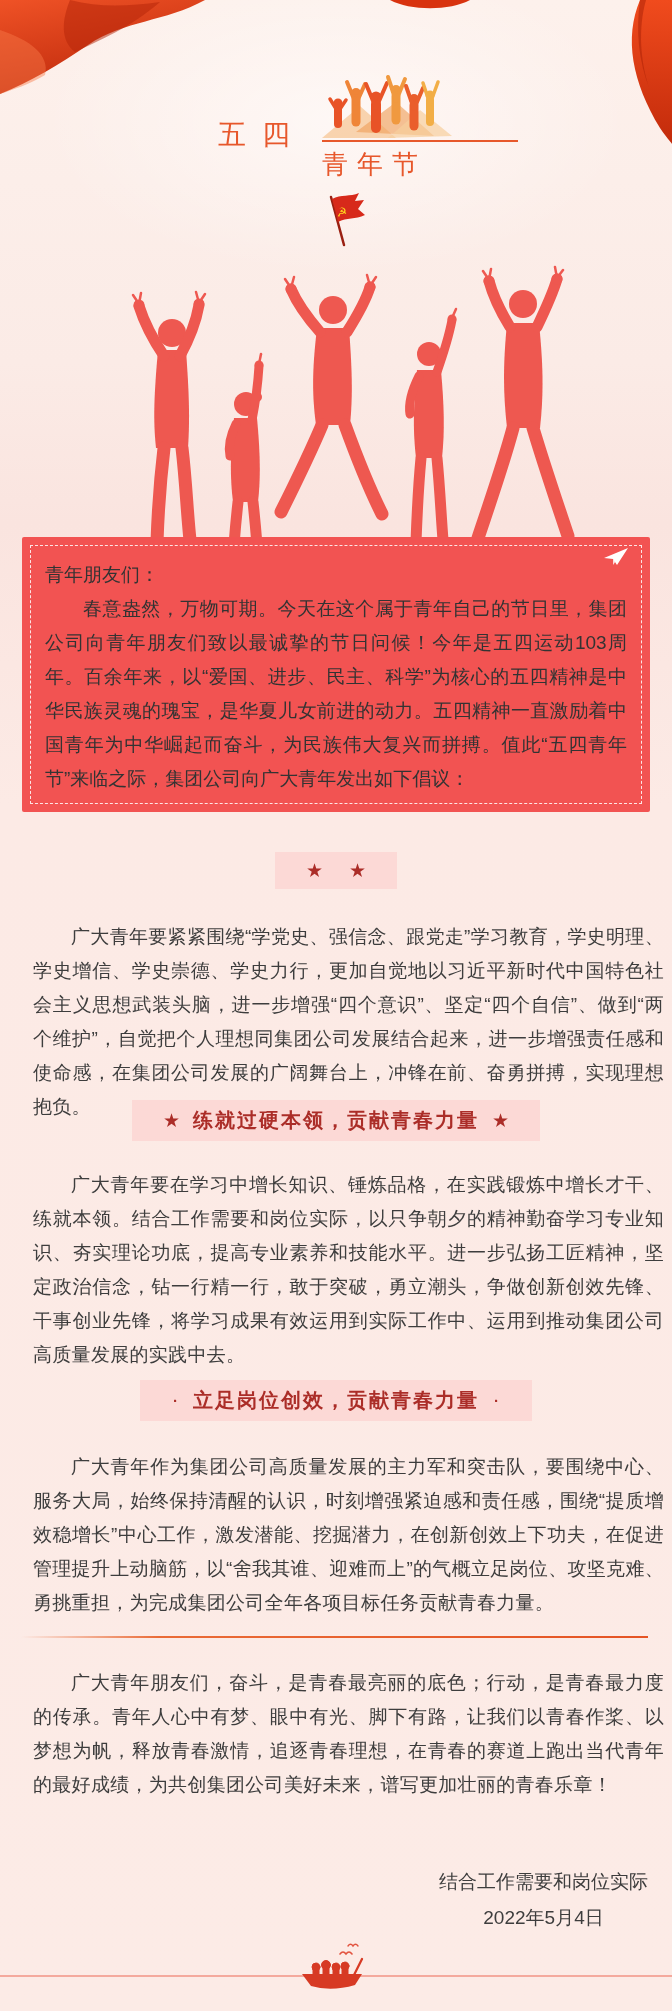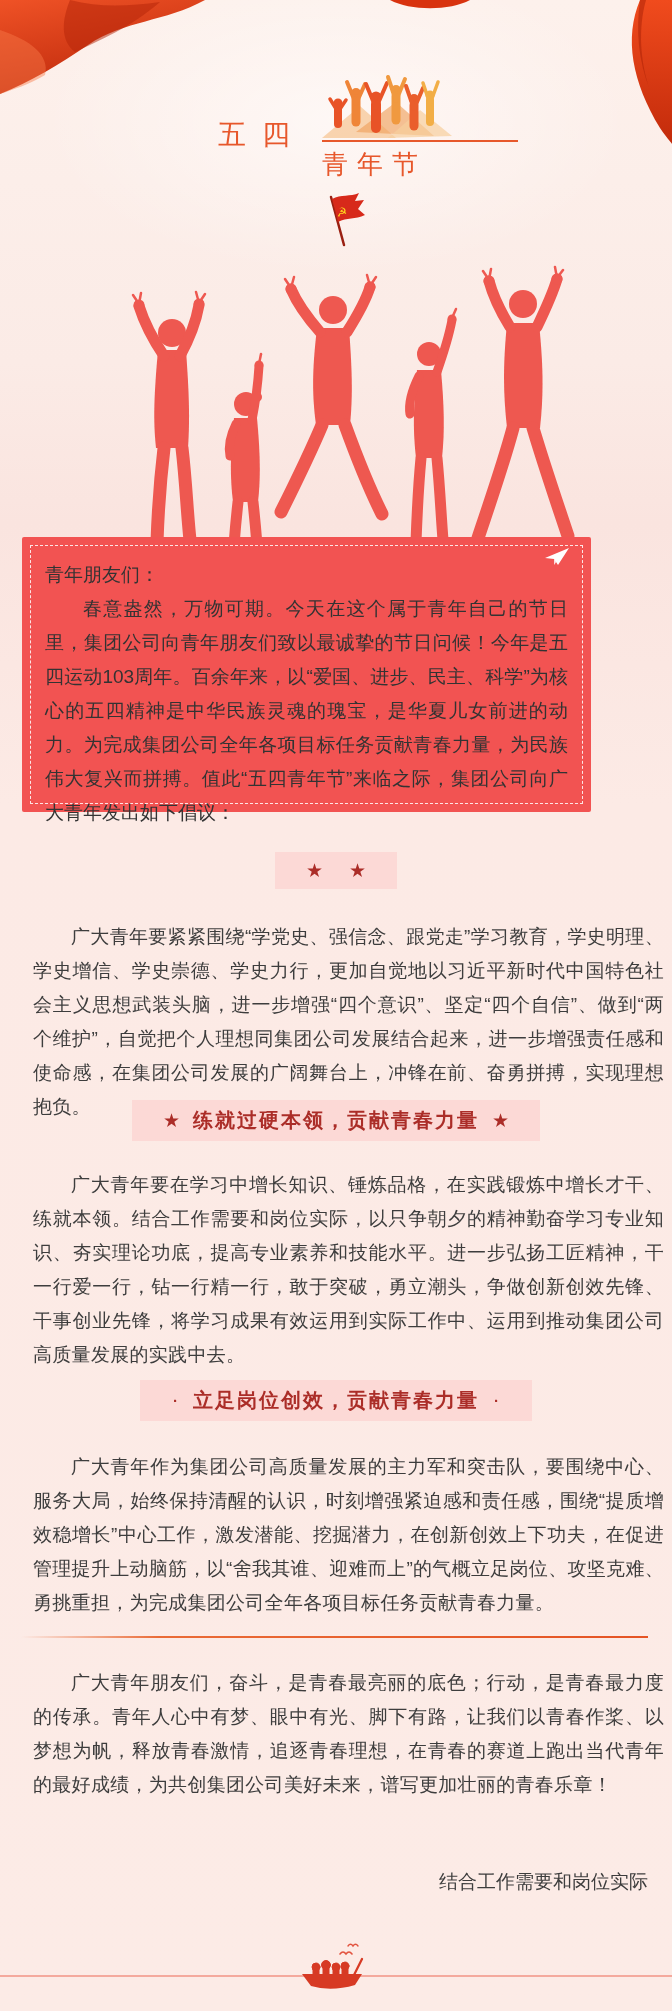--- a/index.html
+++ b/index.html
@@ -20,21 +20,21 @@
   }
   .title-line{
     left:322px;top:140px;width:196px;height:2px;background:#e7582b;
   }
   .title-bottom{
     left:322px;top:147px;
     font-size:26px;letter-spacing:9px;color:#e7572b;font-weight:500;
   }
   
   .letter-box{
-    left:22px;top:537px;width:569px;height:275px;
+    left:22px;top:537px;width:628px;height:275px;
     background:#f25352;border-radius:2px;z-index:3;
   }
   .letter-dashed{
     position:absolute;left:8px;top:8px;right:8px;bottom:8px;
     border:1px dashed rgba(255,255,255,.85);
   }
   .letter-content{
     position:absolute;left:14px;right:14px;top:12px;
     color:#333333;font-size:19px;line-height:34px;text-align:justify;
   }
@@ -193,56 +193,57 @@
   <div class="abs title-bottom">青年节</div>
 
   <div class="abs letter-box">
     <div class="letter-dashed">
       <svg class="plane" viewBox="0 0 26 20">
         <path d="M1,11 L25,1 L14,18 L10,12 Z" fill="#ffffff"></path>
         <path d="M10,12 L10,18 L13,14 Z" fill="#ffffff" opacity="0.8"></path>
       </svg>
       <div class="letter-content">
         <p class="letter-salutation">青年朋友们：</p>
-        <p class="letter-para">春意盎然，万物可期。今天在这个属于青年自己的节日里，集团公司向青年朋友们致以最诚挚的节日问候！今年是五四运动103周年。百余年来，以“爱国、进步、民主、科学”为核心的五四精神是中华民族灵魂的瑰宝，是华夏儿女前进的动力。为完成集团公司全年各项目标任务贡献青春力量，为民族伟大复兴而拼搏。值此“五四青年节”来临之际，集团公司向广大青年发出如下倡议：</p>
+        <p class="letter-para">春意盎然，万物可期。今天在这个属于青年自己的节日里，集团公司向青年朋友们致以最诚挚的节日问候！今年是五四运动103周年。百余年来，以“爱国、进步、民主、科学”为核心的五四精神是中华民族灵魂的瑰宝，是华夏儿女前进的动力。五四精神一直激励着中国青年为中华崛起而奋斗，为民族伟大复兴而拼搏。值此“五四青年节”来临之际，集团公司向广大青年发出如下倡议：</p>
       </div>
     </div>
   </div>
 
   <div class="abs heading-row" style="top:852px">
     <span class="heading-pill">
       <span class="star">★</span>
       <span class="star">★</span>
     </span>
   </div>
   <p class="abs body-para" style="top:908px">广大青年要紧紧围绕“学党史、强信念、跟党走”学习教育，学史明理、学史增信、学史崇德、学史力行，更加自觉地以习近平新时代中国特色社会主义思想武装头脑，进一步增强“四个意识”、坚定“四个自信”、做到“两个维护”，自觉把个人理想同集团公司发展结合起来，进一步增强责任感和使命感，在集团公司发展的广阔舞台上，冲锋在前、奋勇拼搏，实现理想抱负。</p>
 
   <div class="abs heading-row" style="top:1100px">
     <span class="heading-pill">
       <span class="star">★</span>
       <span>练就过硬本领，贡献青春力量</span>
       <span class="star">★</span>
     </span>
   </div>
-  <p class="abs body-para" style="top:1156px">广大青年要在学习中增长知识、锤炼品格，在实践锻炼中增长才干、练就本领。结合工作需要和岗位实际，以只争朝夕的精神勤奋学习专业知识、夯实理论功底，提高专业素养和技能水平。进一步弘扬工匠精神，干一行爱一行，钻一行精一行，敢于突破，勇立潮头，争做创新创效先锋、干事创业先锋，将学习成果有效运用到实际工作中、运用到推动集团公司高质量发展的实践中去。</p>
+  <p class="abs body-para" style="top:1156px">广大青年要在学习中增长知识、锤炼品格，在实践锻炼中增长才干、练就本领。结合工作需要和岗位实际，以只争朝夕的精神勤奋学习专业知识、夯实理论功底，提高专业素养和技能水平。进一步弘扬工匠精神，坚定政治信念，钻一行精一行，敢于突破，勇立潮头，争做创新创效先锋、干事创业先锋，将学习成果有效运用到实际工作中、运用到推动集团公司高质量发展的实践中去。</p>
 
   <div class="abs heading-row" style="top:1380px">
     <span class="heading-pill dots">
       <span class="star">·</span>
       <span>立足岗位创效，贡献青春力量</span>
       <span class="star">·</span>
     </span>
   </div>
   <p class="abs body-para" style="top:1438px">广大青年作为集团公司高质量发展的主力军和突击队，要围绕中心、服务大局，始终保持清醒的认识，时刻增强紧迫感和责任感，围绕“提质增效稳增长”中心工作，激发潜能、挖掘潜力，在创新创效上下功夫，在促进管理提升上动脑筋，以“舍我其谁、迎难而上”的气概立足岗位、攻坚克难、勇挑重担，为完成集团公司全年各项目标任务贡献青春力量。</p>
 
   <div class="abs divider"></div>
   <p class="abs body-para" style="top:1654px">广大青年朋友们，奋斗，是青春最亮丽的底色；行动，是青春最力度的传承。青年人心中有梦、眼中有光、脚下有路，让我们以青春作桨、以梦想为帆，释放青春激情，追逐青春理想，在青春的赛道上跑出当代青年的最好成绩，为共创集团公司美好未来，谱写更加壮丽的青春乐章！</p>
 
   <div class="abs signature">
     <span class="sig-company">结合工作需要和岗位实际</span>
+    <span class="sig-date">2022年5月4日</span>
   </div>
 
   <div class="abs bottom-line"></div>
   <svg class="abs boat-svg" width="80" height="52" viewBox="0 0 80 52">
     <g fill="#d73a24" stroke="#d73a24" stroke-linecap="round">
       <path d="M44,14 q3,-4 6,0 q3,-4 6,0" stroke-width="1.6" fill="none" stroke="#e2533f"></path>
       <path d="M52,6 q2.5,-3.5 5,0 q2.5,-3.5 5,0" stroke-width="1.4" fill="none" stroke="#e2533f"></path>
       <path d="M57,37 L66,19" stroke-width="2.2" fill="none"></path>
       <circle cx="20" cy="27" r="4"></circle>
         <circle cx="30" cy="25" r="4.5"></circle>

